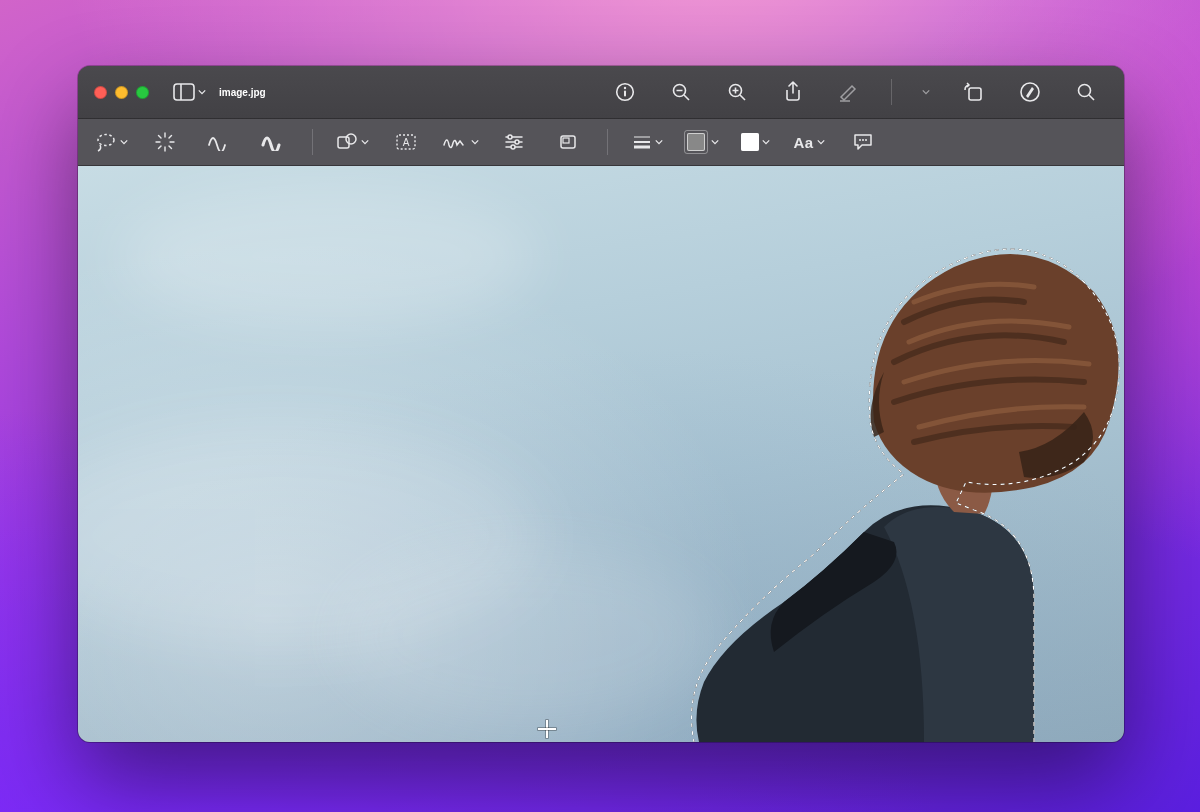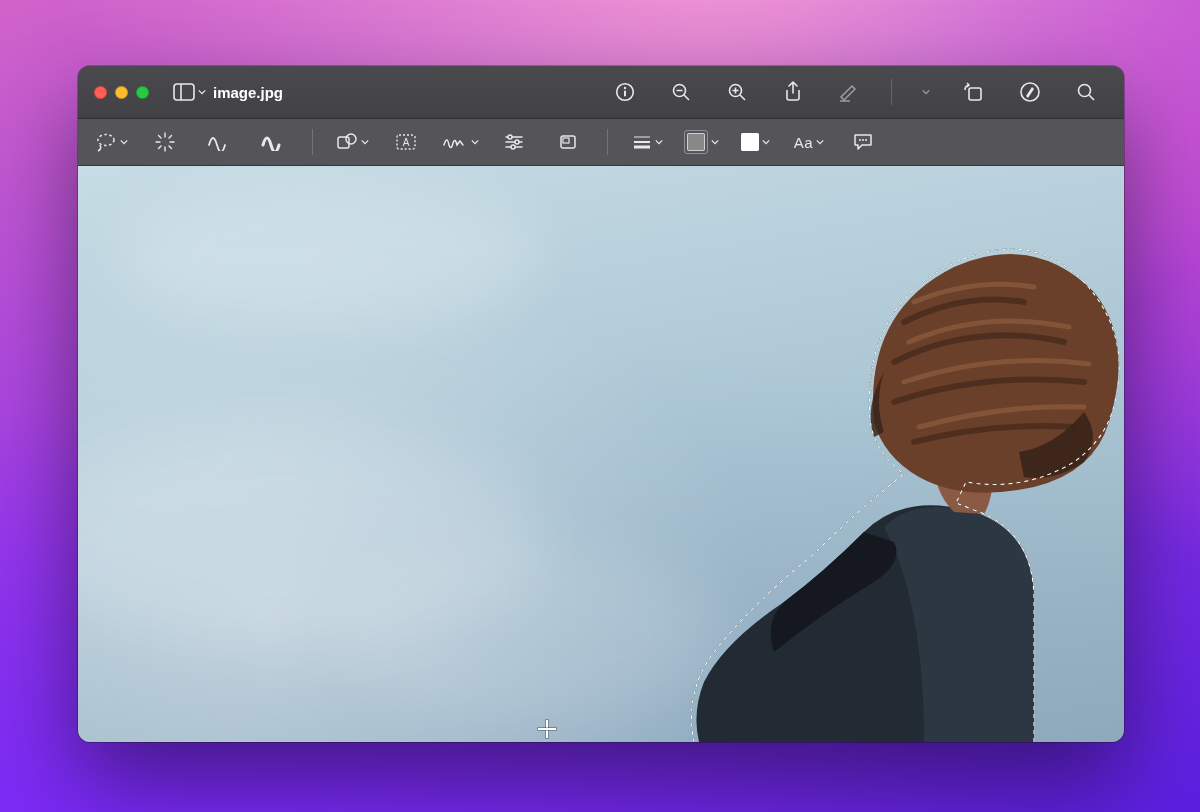--- a/index.html
+++ b/index.html
@@ -62,23 +62,24 @@
   }
   .tbtn svg { display:block; }
   .chev { margin-left: 3px; }
   .sep {
     width: 1px;
     height: 26px;
     background: rgba(255,255,255,0.18);
     margin: 0 10px;
   }
   .title {
-    font-size: 15px;
+    font-size: 10px;
     font-weight: 600;
     color: #fff;
+    margin-left: 6px;
   }
   .spacer { flex: 1 1 auto; }
   .toolbar-right { display:flex; align-items:center; gap: 8px; margin-right:4px; }
 
   .markup-bar {
     height: 46px;
     display: flex;
     align-items: center;
     padding: 0 8px;
     background: #555459;
@@ -86,21 +87,21 @@
     border-bottom: 1px solid rgba(0,0,0,0.35);
     flex: 0 0 auto;
     gap: 4px;
   }
   .markup-bar .tbtn { min-width: 38px; height: 32px; }
   .swatch {
     width: 18px; height: 18px; border-radius: 2px;
     box-shadow: inset 0 0 0 1px rgba(255,255,255,0.6);
   }
   .swatch-outer { display:inline-flex; align-items:center; justify-content:center; width:22px; height:22px; border:1px solid rgba(255,255,255,0.35); border-radius:3px; }
-  .aa { font-size: 15px; font-weight:400; letter-spacing:0.5px; }
+  .aa { font-size: 15px; font-weight:700; letter-spacing:0.5px; }
 
   .canvas {
     flex: 1 1 auto;
     position: relative;
     overflow: hidden;
     background:
       radial-gradient(900px 700px at 18% 78%, rgba(255,255,255,0.35), rgba(255,255,255,0) 55%),
       radial-gradient(1100px 800px at 55% 115%, rgba(140,170,195,0.6), rgba(140,170,195,0) 60%),
       linear-gradient(170deg, #c7dce4 0%, #b6cfdb 30%, #a8c3d2 55%, #8fa9ba 100%);
   }

